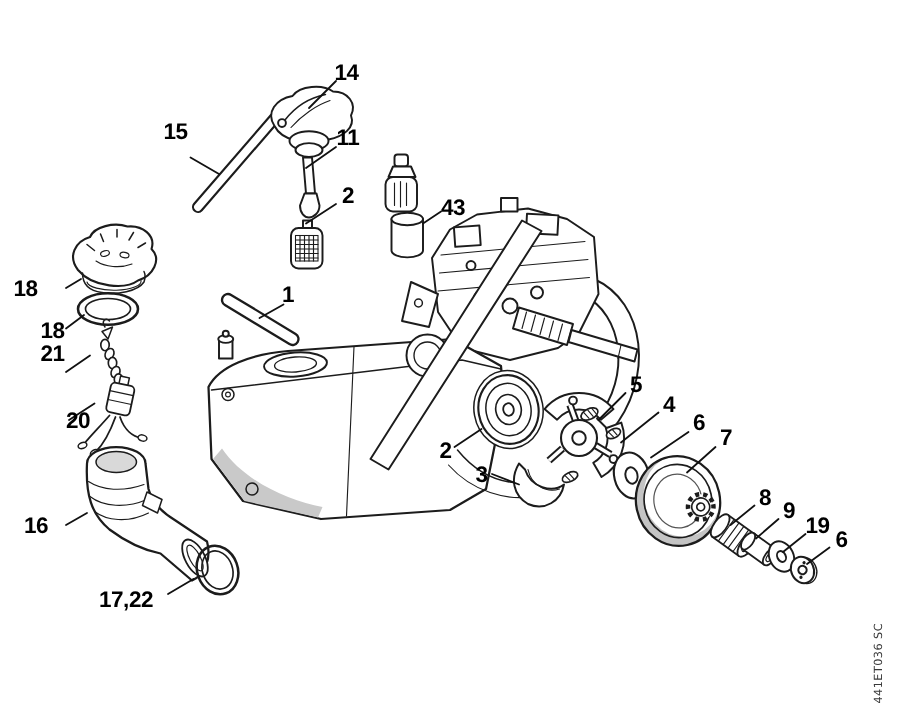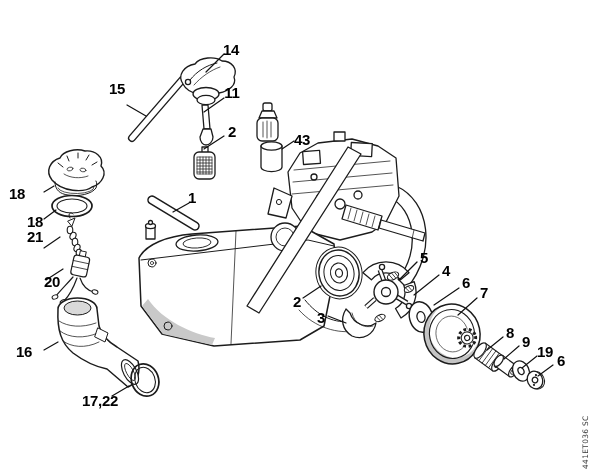--- a/index.html
+++ b/index.html
@@ -289,21 +289,21 @@
   <div class="co" style="left:484px;top:292px">7</div>
   <div class="co" style="left:510px;top:332px">8</div>
   <div class="co" style="left:526px;top:341px">9</div>
   <div class="co" style="left:545px;top:351px">19</div>
   <div class="co" style="left:561px;top:360px">6</div>
   <div class="co" style="left:232px;top:92px">11</div>
   <div class="co" style="left:232px;top:131px">2</div>
   <div class="co" style="left:231px;top:49px">14</div>
   <div class="co" style="left:117px;top:88px">15</div>
   <div class="co" style="left:24px;top:351px">16</div>
-  <div class="co" style="left:100px;top:400px">17,22</div>
+  <div class="co" style="left:84px;top:400px">17,22</div>
   <div class="co" style="left:17px;top:193px">18</div>
   <div class="co" style="left:35px;top:221px">18</div>
   <div class="co" style="left:52px;top:281px">20</div>
   <div class="co" style="left:35px;top:236px">21</div>
   <div class="co" style="left:302px;top:139px">43</div>
 
   <div class="code">441ET036 SC</div>
 </div>
 
 </body></html>

